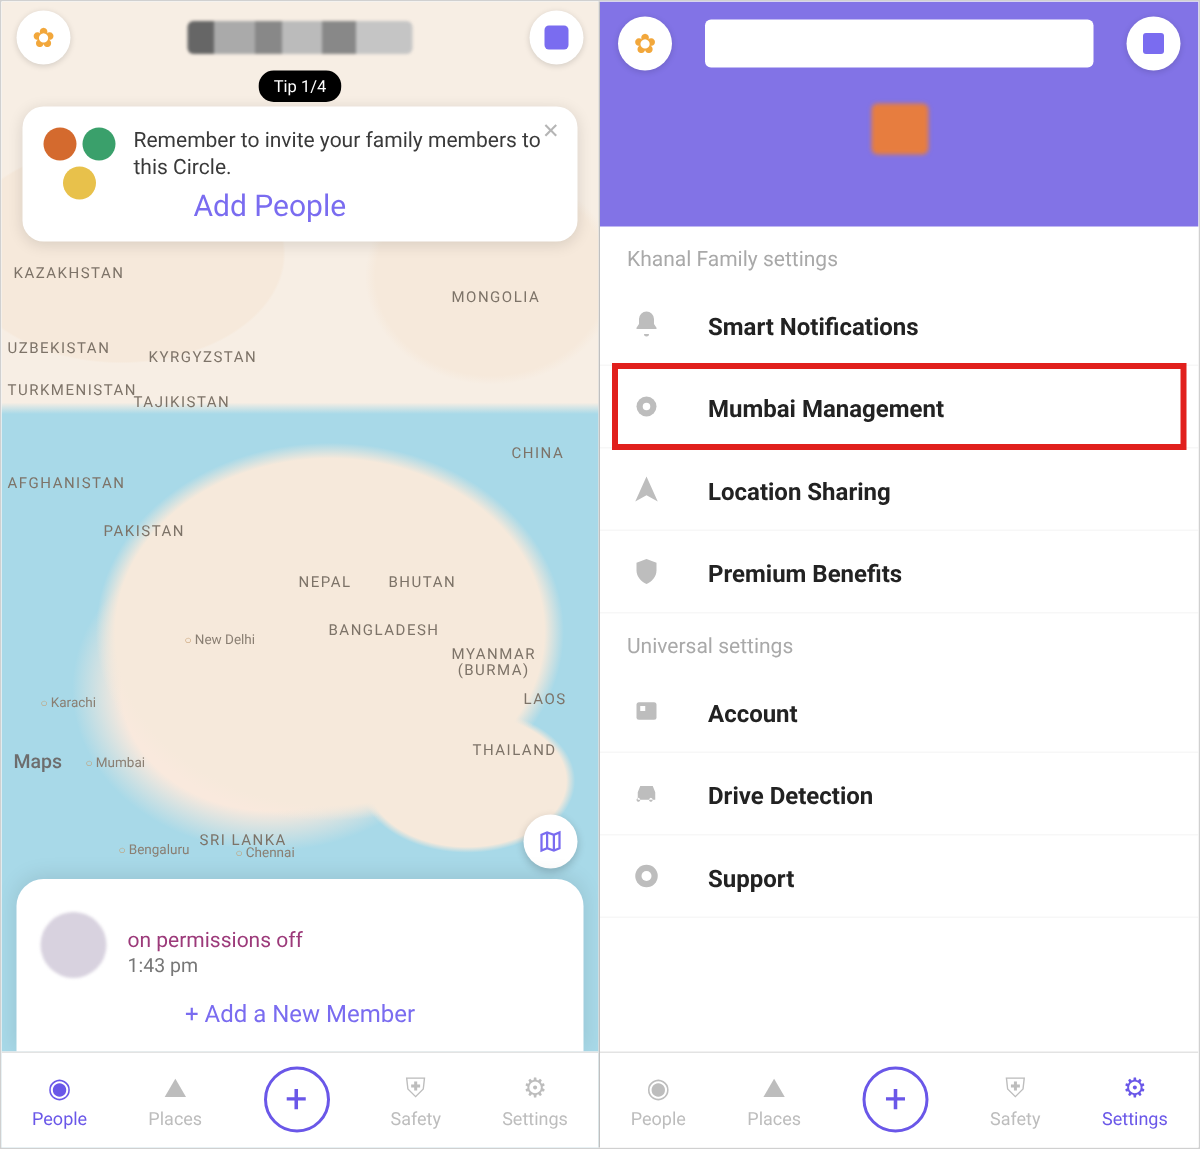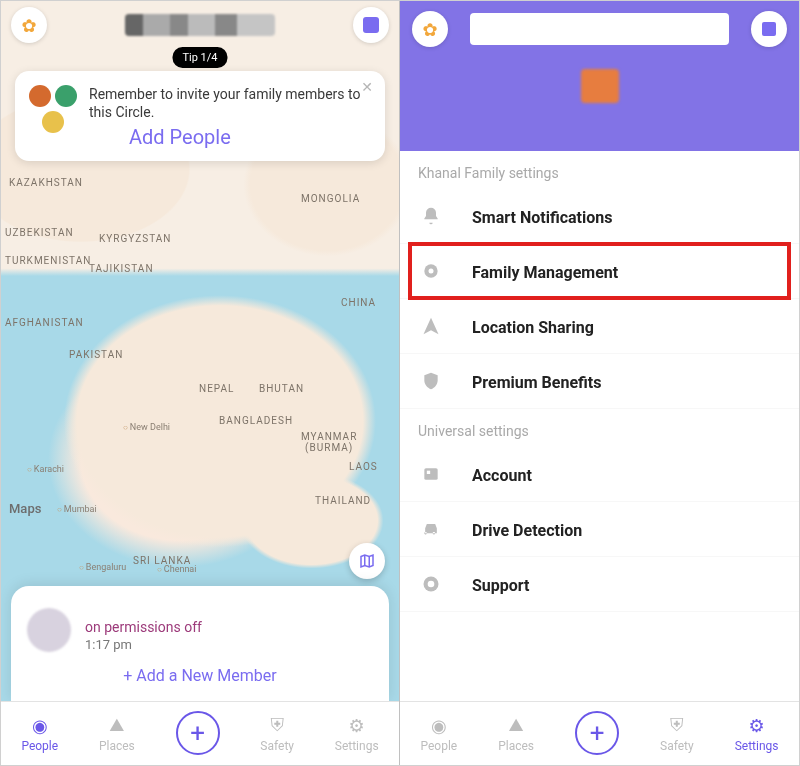--- a/index.html
+++ b/index.html
@@ -328,21 +328,21 @@
       <div class="tip-close">
         <span>✕</span>
       </div>
     </div>
 
     <div class="bottom-sheet">
       <div class="member-row">
         <div class="member-avatar"></div>
         <div>
           <div class="member-line1">on permissions off</div>
-          <div class="member-line2">1:17 pm</div>
+          <div class="member-line2">1:43 pm</div>
         </div>
       </div>
       <div class="add-member">+ Add a New Member</div>
     </div>
 
     <div class="tabbar">
       <div class="tab active">
         <span class="ticon">◉</span>
         <span>People</span>
       </div>
@@ -388,21 +388,21 @@
         <span>Smart Notifications</span>
       </div>
 
       <div class="srow">
         <span class="icon">
           <svg width="20" height="20" viewBox="0 0 24 24" fill="#bdbdbd">
               <circle cx="12" cy="12" r="8"></circle>
               <circle cx="12" cy="12" r="3" fill="#fff"></circle>
             </svg>
         </span>
-        <span>Family Management</span>
+        <span>Mumbai Management</span>
         <div class="highlight-box"></div>
       </div>
 
       <div class="srow">
         <span class="icon">
           <svg width="20" height="20" viewBox="0 0 24 24" fill="#bdbdbd">
               <path d="M12 2l9 20-9-5-9 5z"></path>
             </svg>
         </span>
         <span>Location Sharing</span>

